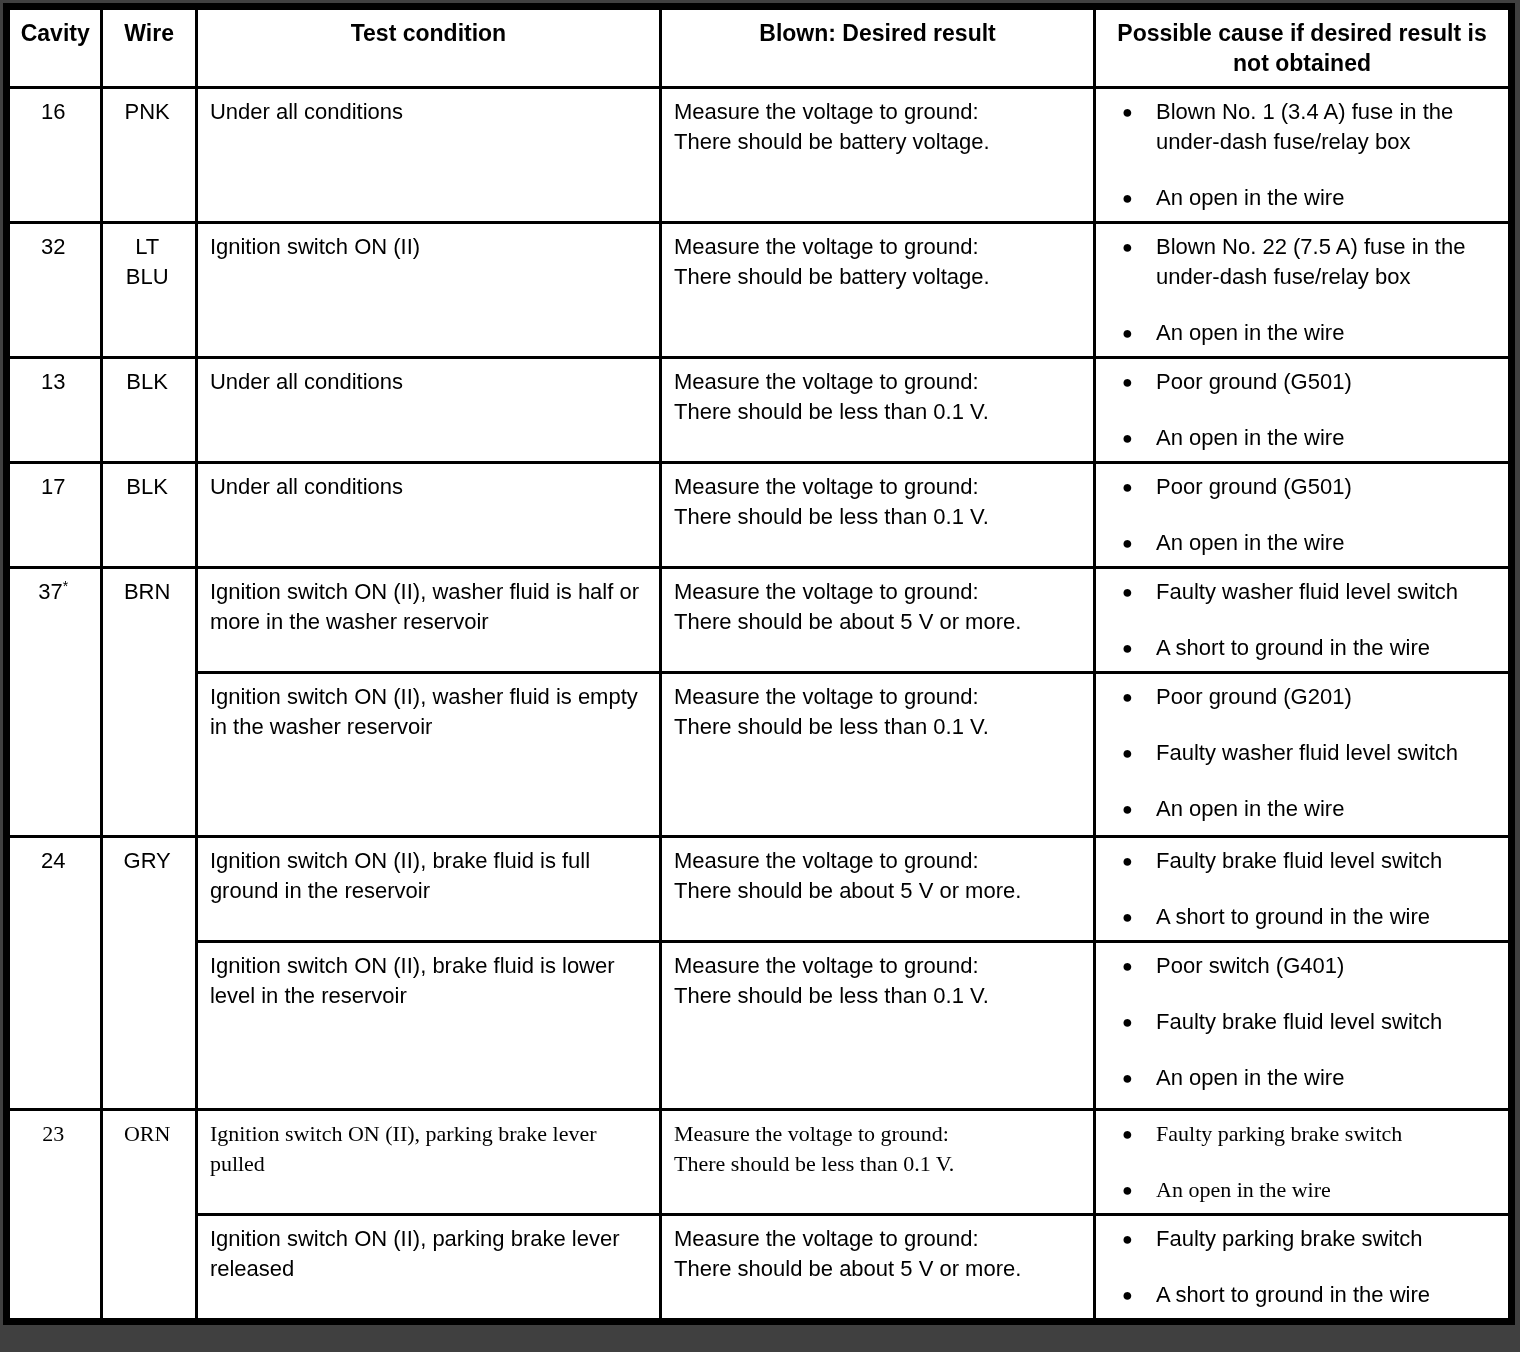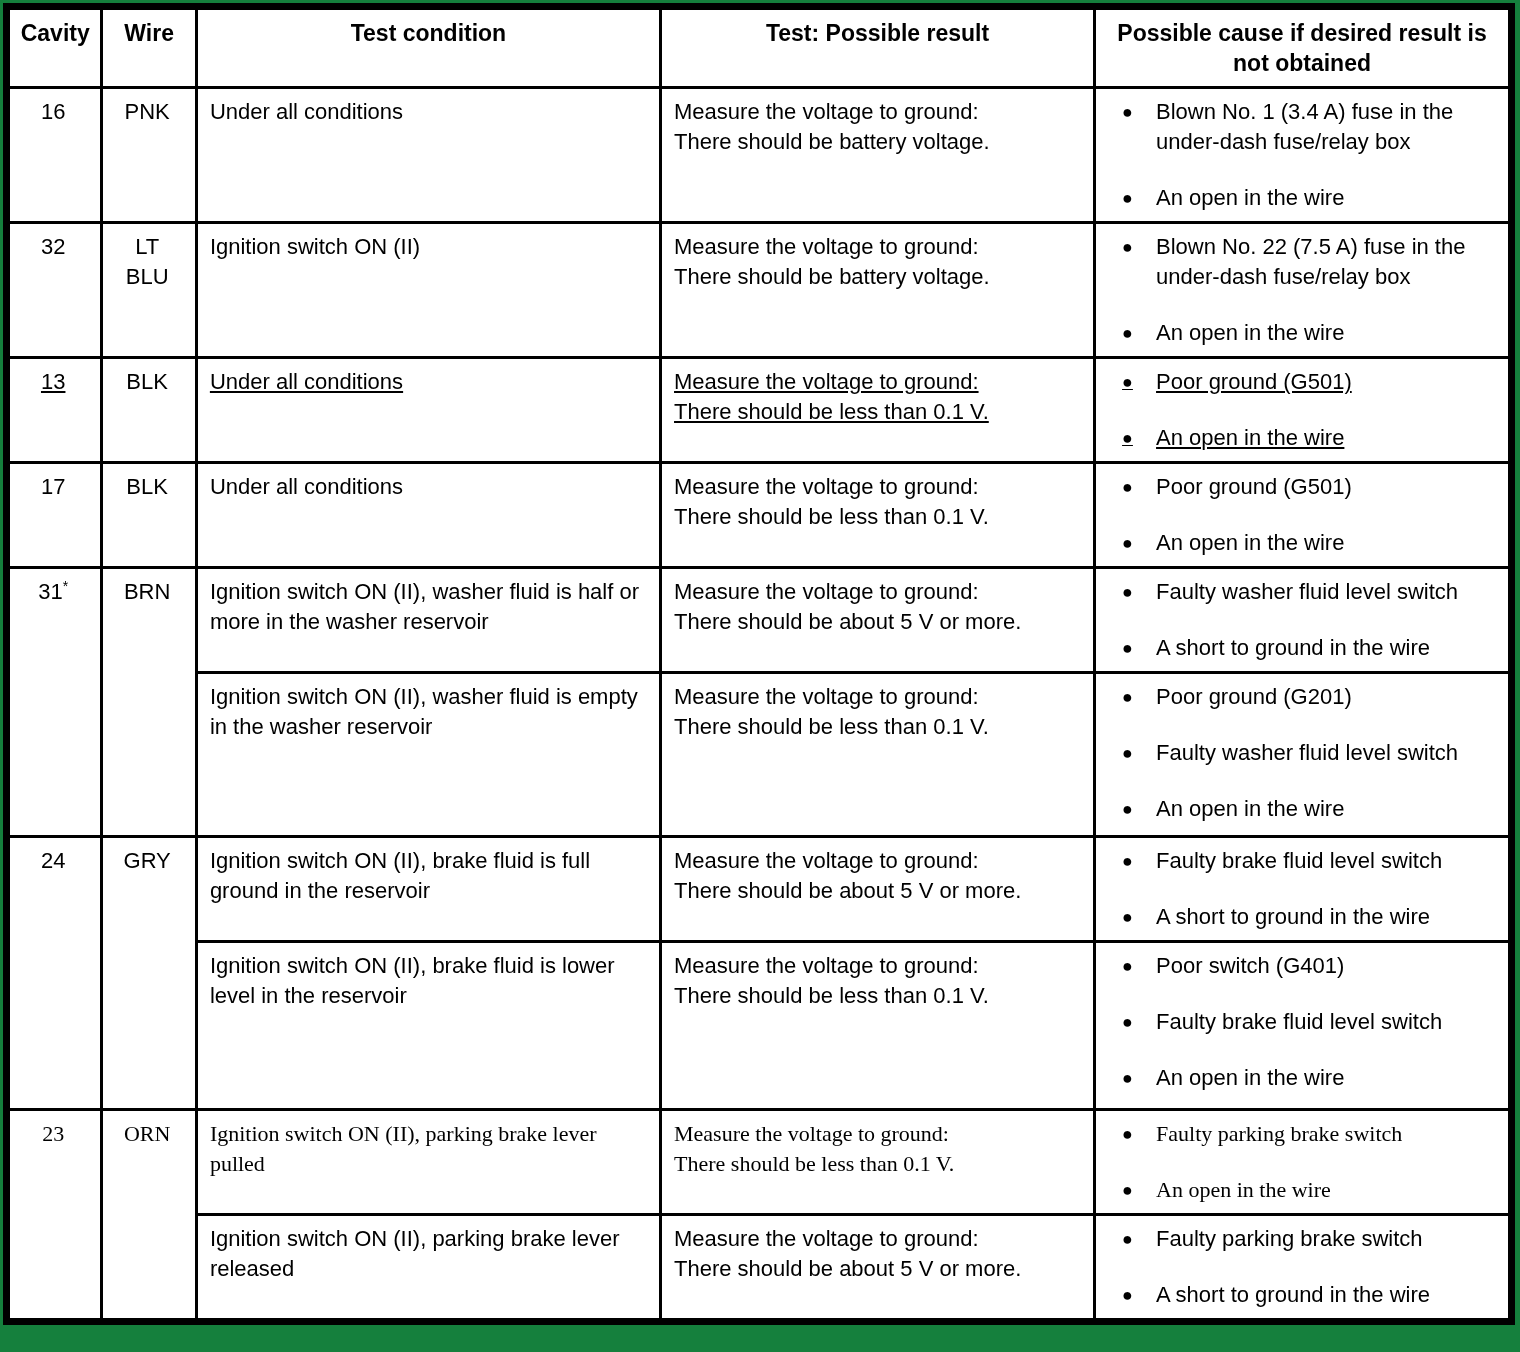--- a/index.html
+++ b/index.html
@@ -6,21 +6,21 @@
     margin: 0;
     padding: 0;
     background: #ffffff;
     font-family: "Liberation Sans", "DejaVu Sans", sans-serif;
     color: #000000;
   }
   .page {
     width: 1520px;
     height: 1352px;
     box-sizing: border-box;
-    background: #15803d;
+    background: #404040;
     padding: 1px;
   }
   table.diag {
     border-collapse: collapse;
     table-layout: fixed;
     width: 1512px;
     margin: 2px;
     background: #ffffff;
   }
   table.diag, table.diag th, table.diag td {
@@ -78,21 +78,21 @@
     font-size: 18px;
     line-height: 30px;
   }
   .cause-text { flex: 1 1 auto; }
   .result-line { display: block; }
 
   
   tr.h-hdr  { height: 80px; }
   tr.h-16   { height: 134px; }
   tr.h-32   { height: 132px; }
-  tr.h-13   { height: 105px; text-decoration: underline; }
+  tr.h-13   { height: 105px; }
   tr.h-17   { height: 87px; }
   tr.h-25a  { height: 104px; }
   tr.h-25b  { height: 164px; margin-top: 16px; }
   tr.h-24a  { height: 95px; }
   tr.h-24b  { height: 168px; }
   tr.h-23a  { height: 104px; font-family: Liberation Serif, serif; }
   tr.h-23b  { height: 106px; }
 </style>
 </head>
 <body>
@@ -105,21 +105,21 @@
         <col class="c-cond">
         <col class="c-result">
         <col class="c-cause">
   </colgroup>
 
   <tbody>
         <tr class="h-hdr">
     <th>Cavity</th>
     <th>Wire</th>
     <th>Test condition</th>
-    <th>Test: Possible result</th>
+    <th>Blown: Desired result</th>
     <th>Possible cause if desired result is not obtained</th>
   </tr>
 
   <tr class="h-16">
     <td class="cavity"><span>16</span><sup></sup></td>
     <td class="wire"><span class="wire-text">PNK</span></td>
     <td><span>Under all conditions</span></td>
     <td>
       <span class="result-line">Measure the voltage to ground:</span>
       <span class="result-line">There should be battery voltage.</span>
@@ -190,21 +190,21 @@
               <span class="cause-text">Poor ground (G501)</span>
             </div>
       <div class="cause">
               <span class="bullet">●</span>
               <span class="cause-text">An open in the wire</span>
             </div>
     </td>
   </tr>
 
   <tr class="h-25a">
-    <td class="cavity" rowspan="2"><span>31</span><sup>*</sup></td>
+    <td class="cavity" rowspan="2"><span>37</span><sup>*</sup></td>
     <td class="wire" rowspan="2"><span class="wire-text">BRN</span></td>
     <td><span>Ignition switch ON (II), washer fluid is half or more in the washer reservoir</span></td>
     <td>
       <span class="result-line">Measure the voltage to ground:</span>
       <span class="result-line">There should be about 5 V or more.</span>
     </td>
     <td class="causes">
       <div class="cause">
               <span class="bullet">●</span>
               <span class="cause-text">Faulty washer fluid level switch</span>

